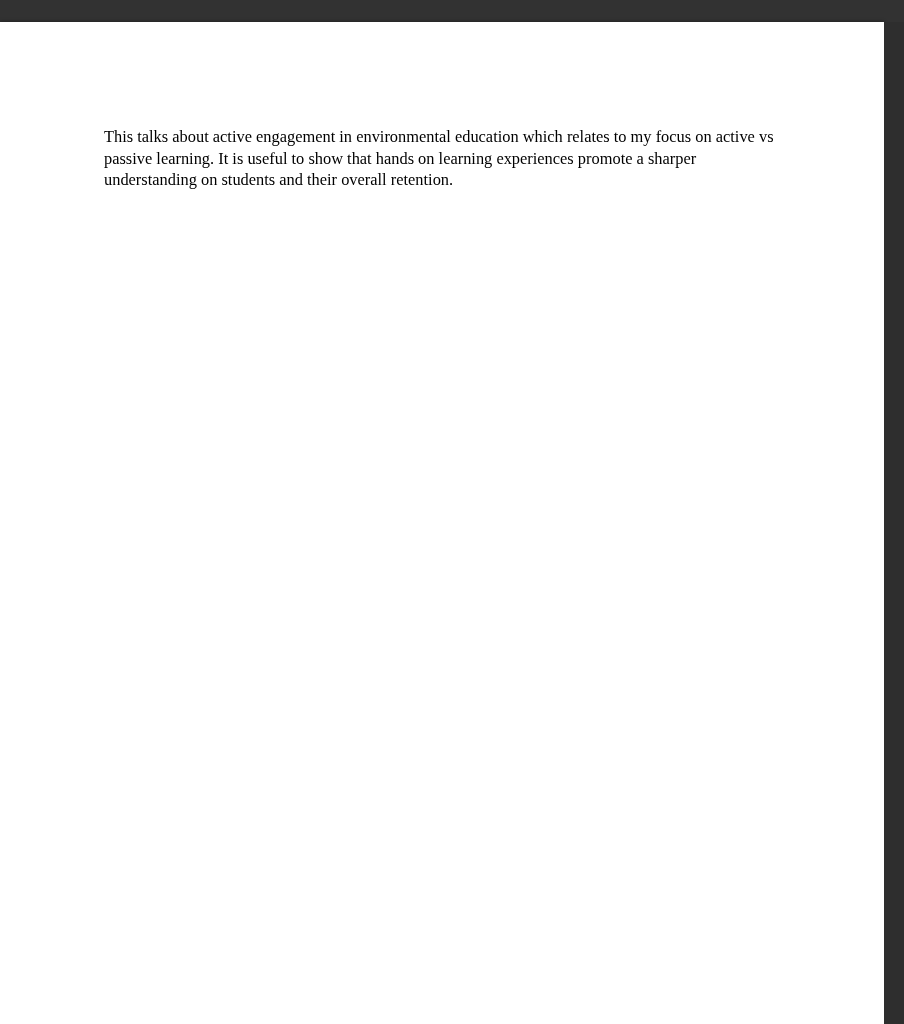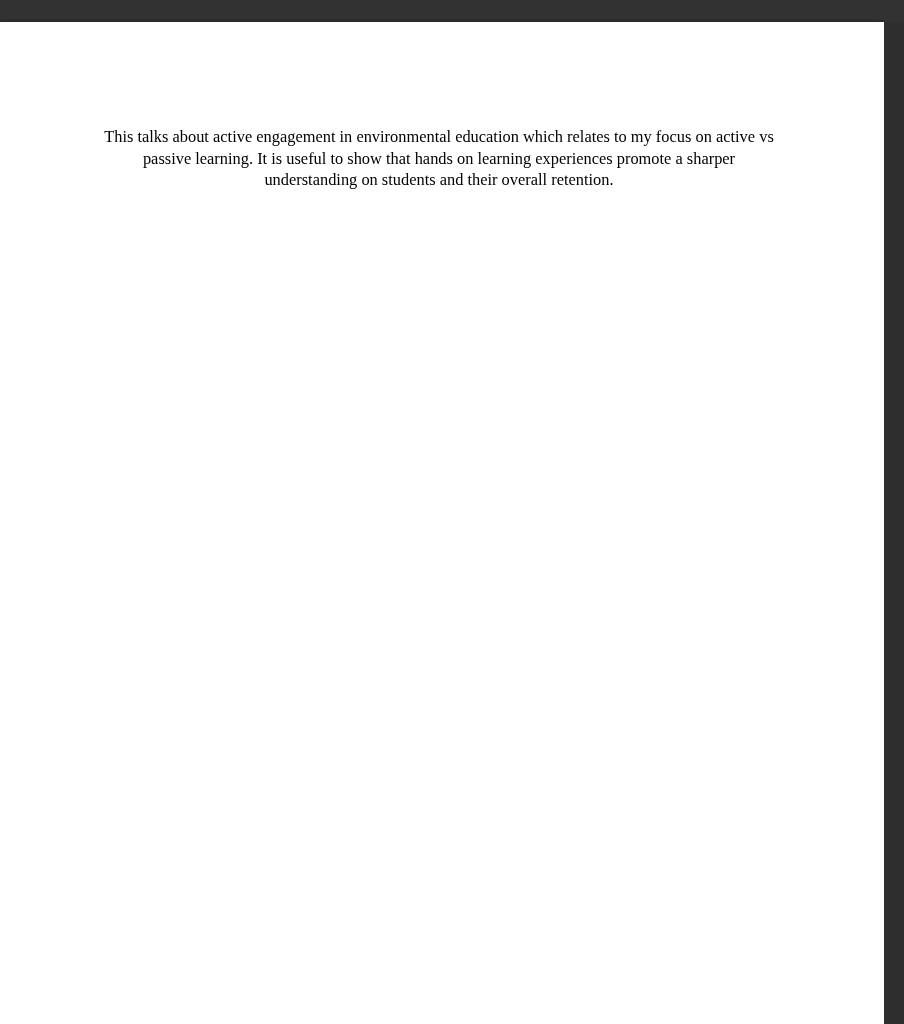--- a/index.html
+++ b/index.html
@@ -36,21 +36,21 @@
     left: 104px;
     top: 104px;
     width: 670px;
   }
   #doc-paragraph {
     margin: 0;
     font-family: "Liberation Serif", serif;
     font-size: 16.4px;
     line-height: 21.5px;
     color: #000000;
-    text-align: center;
+    text-align: left;
     white-space: normal;
   }
   #top-bar {
     position: absolute;
     left: 0;
     top: 0;
     width: 904px;
     height: 22px;
     background: #323232;
   }

